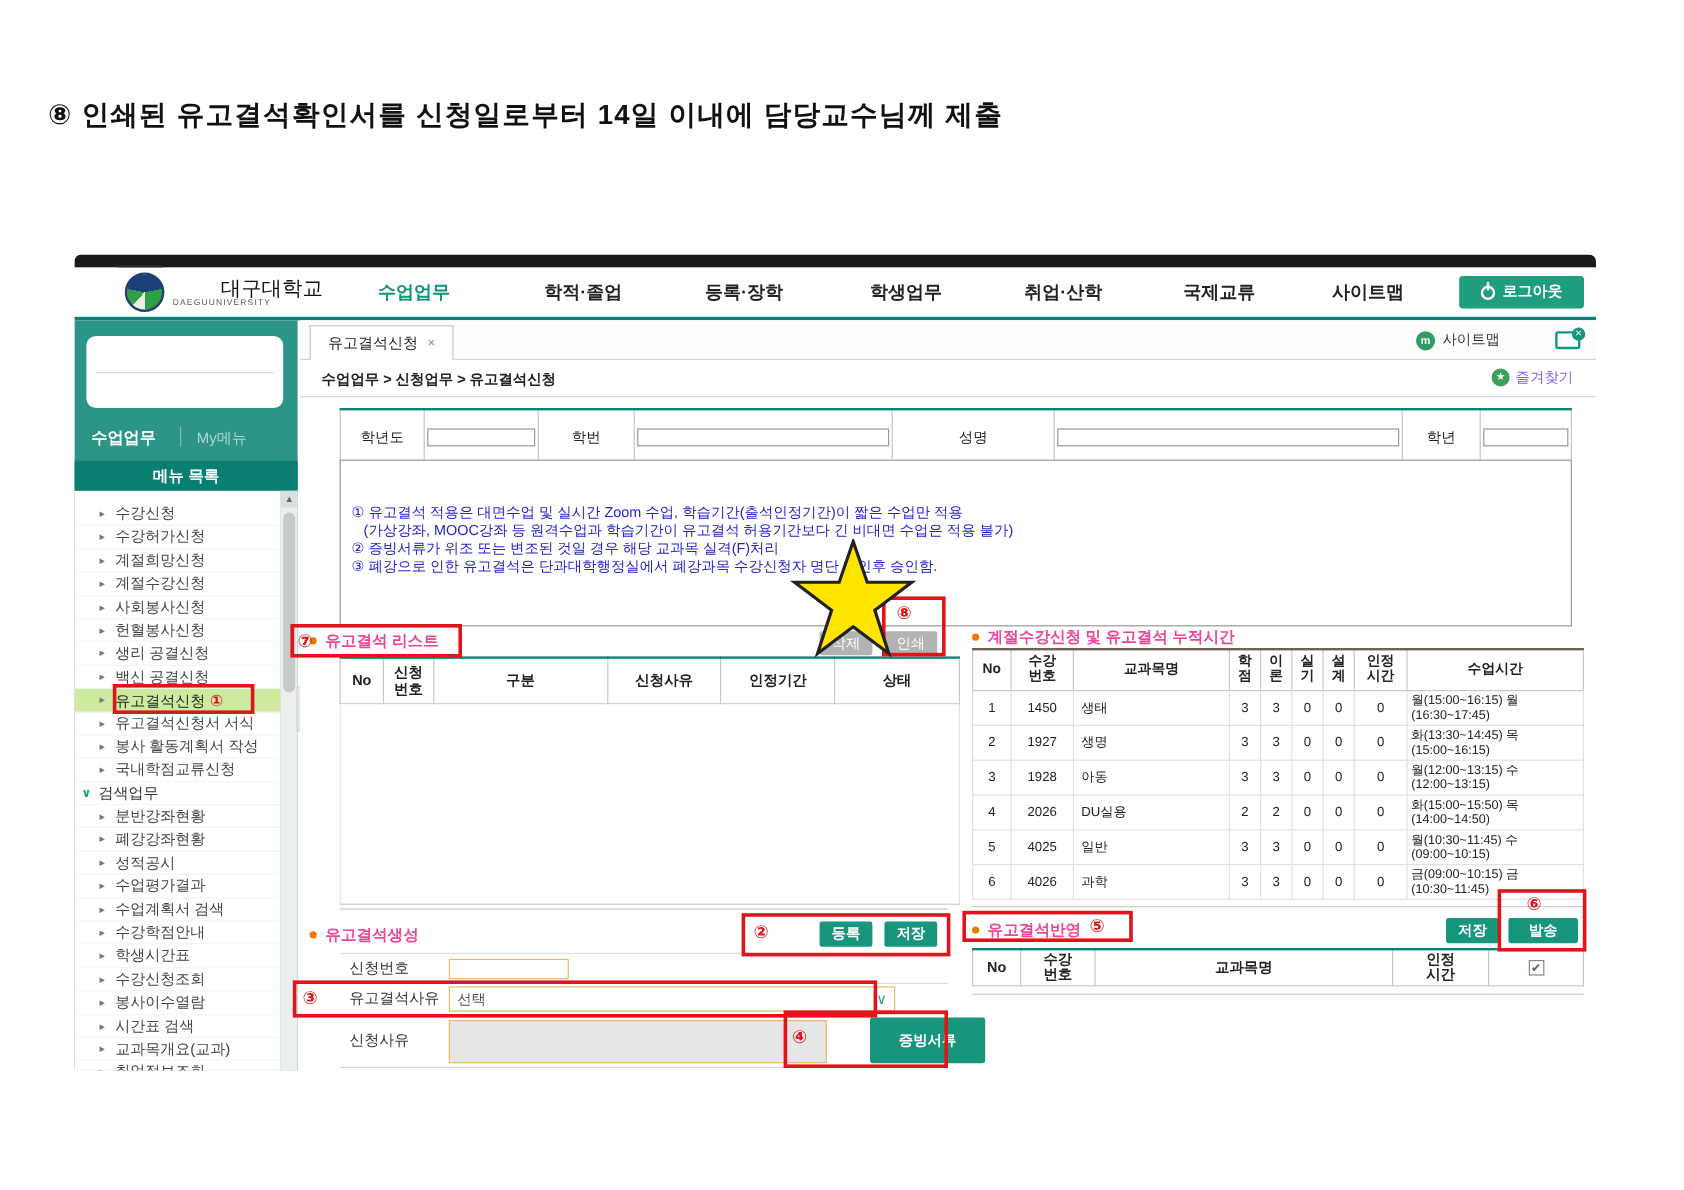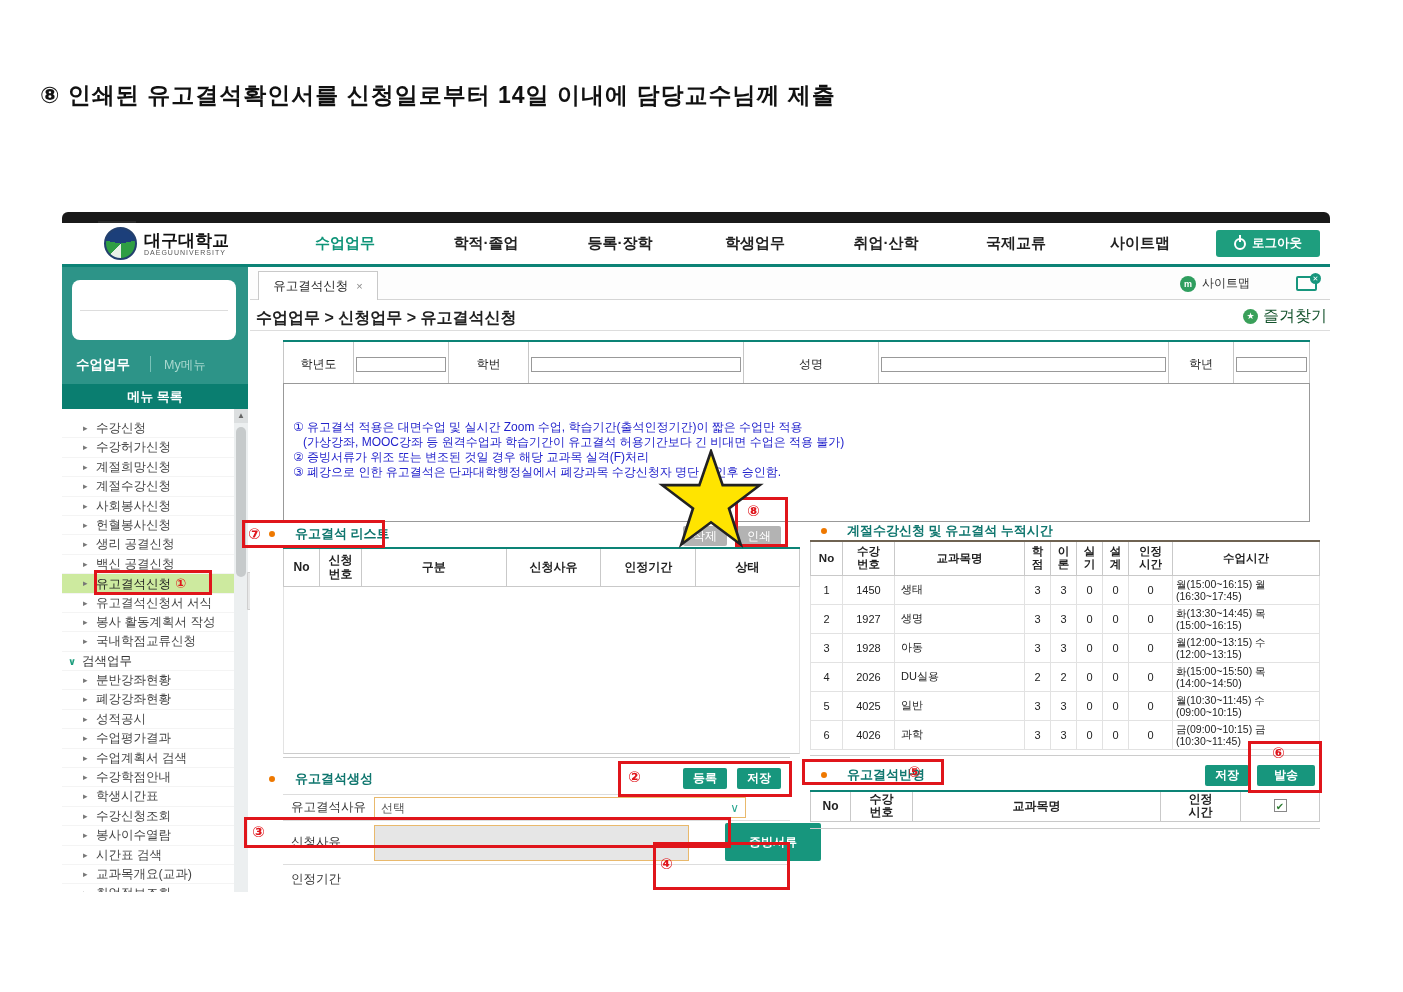--- a/index.html
+++ b/index.html
@@ -10,21 +10,21 @@
   .page-title { position:absolute; left:40px; top:80px; font-size:23px; font-weight:bold; color:#111; letter-spacing:1px; }
 
   .app { position:absolute; left:62px; top:212px; width:1268px; height:680px; background:#fff; overflow:hidden; }
 
   .topstrip { position:absolute; left:0; top:0; width:1268px; height:11px; background:#191919; border-radius:6px 6px 0 0; }
   .notch { position:absolute; left:36px; top:9px; width:38px; height:9px; background:#2b2b2b; border-radius:0 0 5px 5px; }
 
   .hdr { position:absolute; left:0; top:11px; width:1268px; height:41px; background:#fff; }
   .logo { position:absolute; left:42px; top:4px; display:flex; align-items:center; gap:7px; }
   .emblem { width:33px; height:33px; border-radius:50%; background:conic-gradient(#1c3f7a 0 22%, #2f9e44 22% 50%, #e8f0e8 50% 62%, #2f9e44 62% 78%, #1c3f7a 78% 100%); border:2px solid #23406e; }
-  .uname { font-size:17px; font-weight:bold; color:#111; line-height:17px; }
+  .uname { font-size:17px; font-weight:normal; color:#111; line-height:17px;margin-left:40px; }
   .uname-en { font-size:7px; color:#555; letter-spacing:1px; }
   .nav-item { position:absolute; top:11px; transform:translateX(-50%); font-size:15px; font-weight:bold; color:#222; white-space:nowrap; cursor:pointer; }
   .nav-item.active { color:#0f9478; }
   .logout-btn { position:absolute; left:1154px; top:7px; width:104px; height:27px; background:#1e9e7e; border-radius:3px; color:#fff; font-size:12.5px; font-weight:bold; display:flex; align-items:center; justify-content:center; gap:6px; cursor:pointer; }
   .pwr { position:relative; width:12px; height:12px; border:2px solid #fff; border-radius:50%; display:inline-block; }
   .pwr::after { content:""; position:absolute; left:50%; top:-5px; width:2px; height:7px; background:#fff; transform:translateX(-50%); }
   .hdrline { position:absolute; left:0; top:52px; width:1268px; height:3px; background:#0c8376; }
 
   
   .sidebar { position:absolute; left:0; top:55px; width:186px; height:625px; background:#2d9488; }
@@ -52,41 +52,41 @@
   .tabstrip { position:absolute; left:0; top:0; width:1080px; height:33px; border-bottom:1px solid #d5d5d5; background:#fdfdfd; }
   .tab { position:absolute; left:8px; top:4px; width:120px; height:29px; background:#fff; border:1px solid #c9c9c9; border-bottom:none; font-size:12.5px; color:#222; display:flex; align-items:center; justify-content:center; gap:8px; cursor:pointer; }
   .tab .x { color:#888; font-size:11px; cursor:pointer; }
   .sitemap-grp { position:absolute; left:930px; top:8px; display:flex; align-items:center; gap:6px; cursor:pointer; }
   .ico-circle { width:16px; height:16px; border-radius:50%; background:#2f9e5f; color:#fff; font-size:9px; font-weight:bold; text-align:center; line-height:16px; }
   .sitemap-lbl { font-size:12px; color:#333; }
   .win-icon { position:absolute; left:1046px; top:9px; width:21px; height:15px; border:2px solid #17967d; border-radius:2px; cursor:pointer; }
   .win-icon::after { content:"✕"; position:absolute; right:-6px; top:-5px; width:11px; height:11px; background:#17967d; color:#fff; border-radius:50%; font-size:7px; line-height:11px; text-align:center; }
 
   .crumbrow { position:absolute; left:0; top:33px; width:1080px; height:31px; border-bottom:1px solid #ddd; }
-  .crumb { position:absolute; left:6px; top:8px; font-size:16px; font-weight:bold; color:#222; }
+  .crumb { position:absolute; left:18px; top:8px; font-size:12px; font-weight:bold; color:#222; }
   .fav-grp { position:absolute; left:993px; top:6px; display:flex; align-items:center; gap:5px; cursor:pointer; }
   .fav-ico { width:15px; height:15px; border-radius:50%; background:#3aa05a; color:#fff; font-size:9px; line-height:15px; text-align:center; }
-  .fav-lbl { font-size:16px; color:#14532d; }
+  .fav-lbl { font-size:12px; color:#8b5cf6; }
 
   
   .inforow { position:absolute; left:33px; top:73px; width:1027px; border-top:2px solid #0c8376; border-collapse:collapse; }
   .inforow td { border:1px solid #c6c6c6; height:19px; font-size:12px; color:#222; padding:14px 4px; }
   .inforow td.lab { text-align:center; background:#fff; }
   .inforow td.inp { background:#fff; padding:1px 2px; }
   .ibox { width:100%; height:15px; border:1px solid #999; background:#fff; font-size:12px; text-align:center; color:#222; line-height:15px; }
 
   
   .noticebox { position:absolute; left:33px; top:116px; width:1027px; height:139px; border:1px solid #999; background:#fff; overflow:hidden; }
   .ncol { position:absolute; top:5px; font-size:12px; color:#2323cc; line-height:15.3px; white-space:pre; }
   .ncol.left { left:9px; }
   .ncol.right { left:566px; }
   .ntitle { font-weight:bold; }
 
   
-  .sec-title { position:absolute; display:flex; align-items:center; gap:20px; font-size:13px; font-weight:bold; color:#0f766e; white-space:nowrap;padding-left:11px; }
+  .sec-title { position:absolute; display:flex; align-items:center; gap:7px; font-size:13px; font-weight:bold; color:#ec4899; white-space:nowrap; }
   .bullet { width:5px; height:5px; border:3px solid #ee7800; border-radius:50%; background:#fff; }
   .gbtn { position:absolute; height:20px; background:#b3b3b3; color:#fff; font-size:12px; text-align:center; line-height:20px; cursor:pointer; border-radius:2px; }
   .tbtn { position:absolute; height:21px; background:#17967d; color:#fff; font-size:12px; font-weight:bold; text-align:center; line-height:21px; cursor:pointer; border-radius:2px; }
 
   
   .listtbl { position:absolute; left:33px; top:280px; width:517px; border-collapse:collapse; border-top:2px solid #0c8376; }
   .listtbl th { border:1px solid #c9c9c9; border-top:none; font-size:12px; font-weight:bold; color:#222; height:38px; white-space:pre-line; line-height:14px; background:#fff; }
   .list-empty { position:absolute; left:33px; top:320px; width:517px; height:167px; border-left:1px solid #e3e3e3; border-right:1px solid #e3e3e3; border-bottom:1px solid #ccc; background:#fff; }
 
   
@@ -360,20 +360,26 @@
 
       <div class="sep-line" style="left:33px; top:490px; width:507px;"></div>
       <div class="sec-title" style="left:8px; top:503px;">
         <span class="bullet"></span>
         <span>유고결석생성</span>
       </div>
       <div class="tbtn" style="left:433px; top:501px; width:44px;">등록</div>
       <div class="tbtn" style="left:487px; top:501px; width:44px;">저장</div>
       <table class="createtbl">
         <tbody>
+            <tr>
+          <td class="lab">신청번호</td>
+          <td>
+                <div class="cinput"></div>
+              </td>
+        </tr>
         <tr>
           <td class="lab">유고결석사유</td>
           <td>
             <div class="cselect">
               <span>선택</span>
               <span class="chev">∨</span>
             </div>
           </td>
         </tr>
         <tr style="height:44px">

